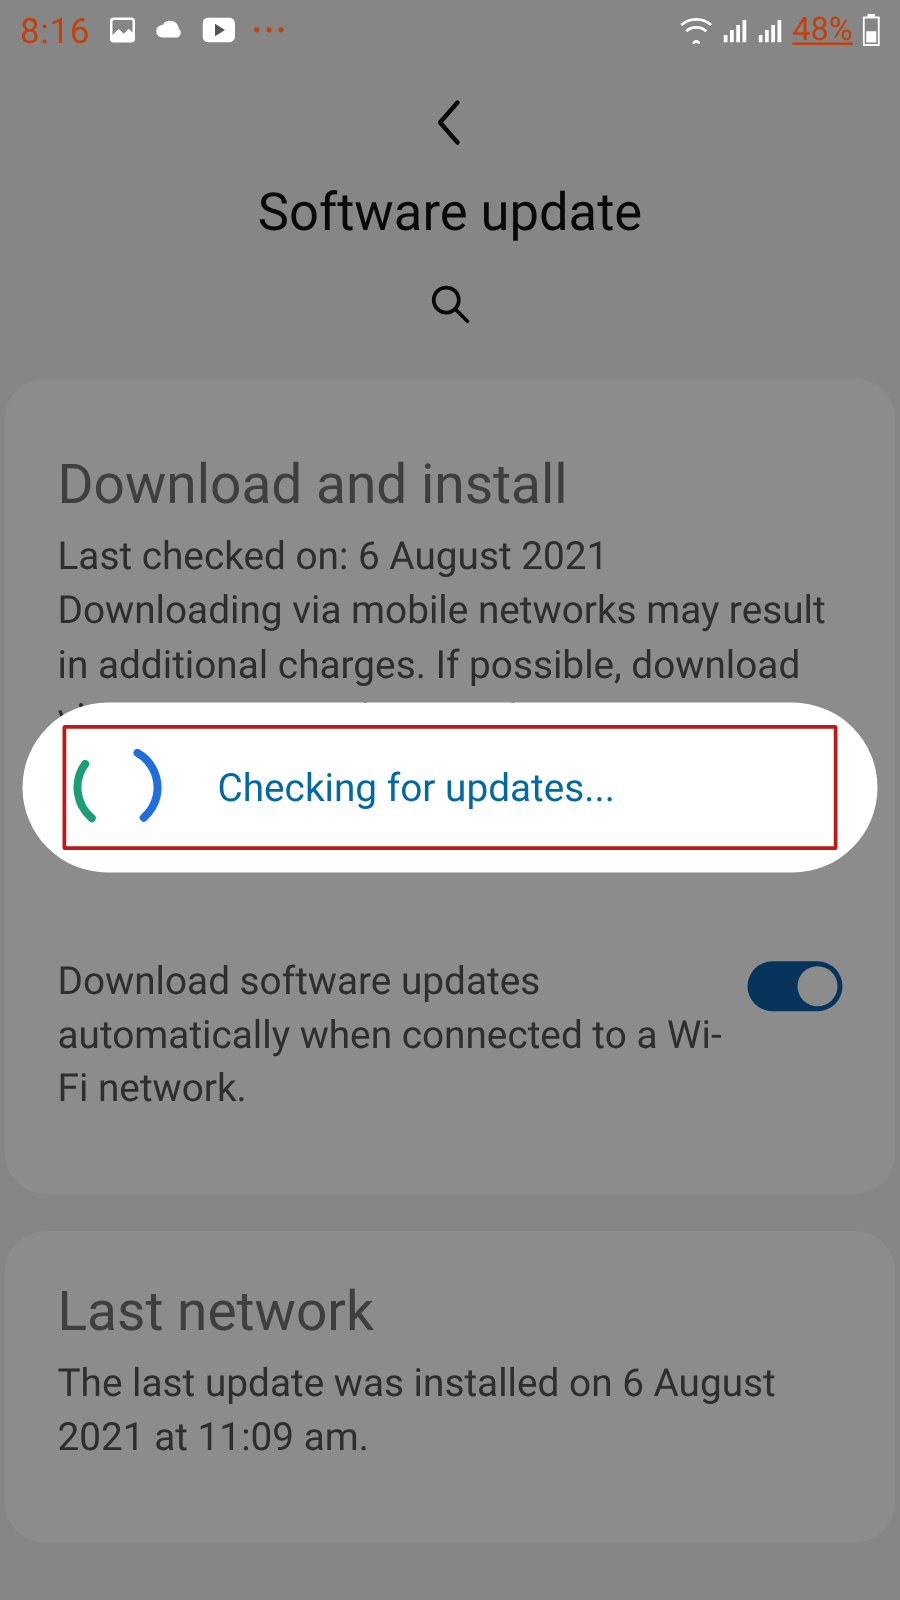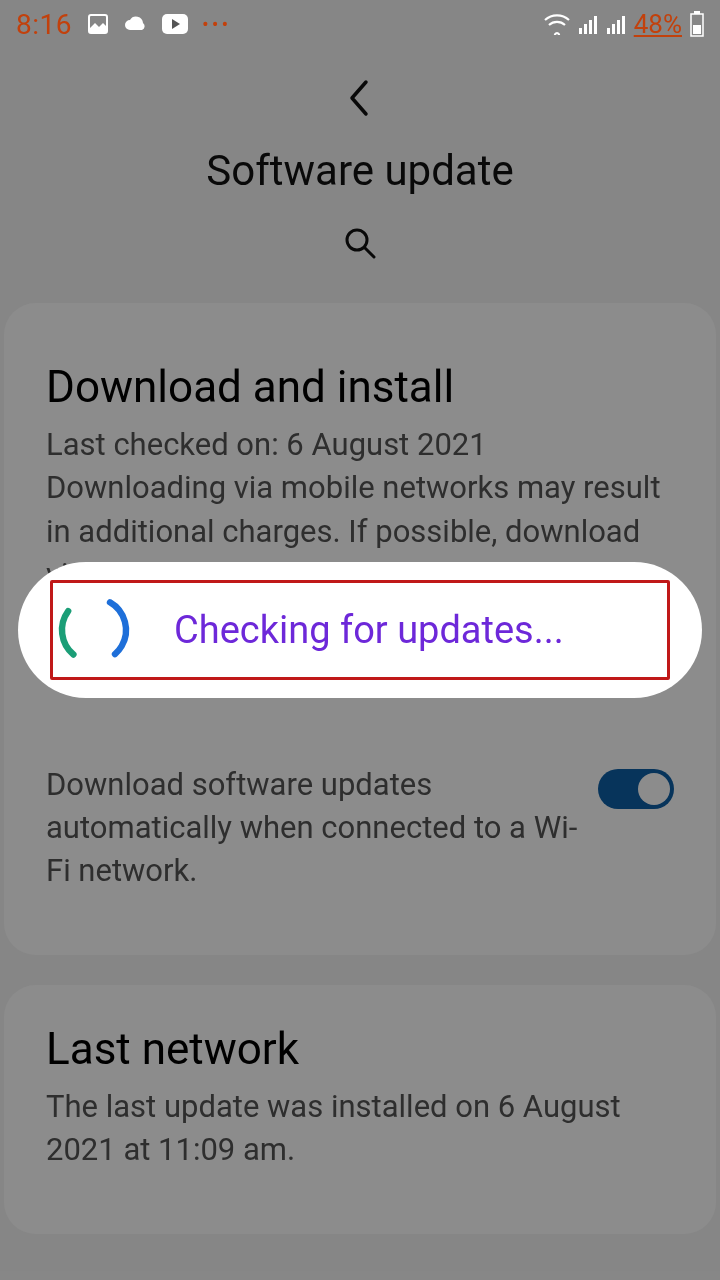--- a/index.html
+++ b/index.html
@@ -31,21 +31,21 @@
   .back-btn { display: inline-flex; align-items: center; justify-content: center; width: 40px; height: 40px; }
   .header-title { font-size: 42px; font-weight: 400; color: #121212; flex: 1; }
   .search-btn { display: inline-flex; align-items: center; justify-content: center; width: 40px; height: 40px; }
 
   .card {
     background: #fff;
     border-radius: 32px;
     margin: 0 4px 30px 4px;
     padding: 38px 42px 42px 42px;
   }
-  .item-title { font-size: 44px; font-weight: 400; color: #000000; margin-bottom: 10px; }
+  .item-title { font-size: 44px; font-weight: 400; color: #737373; margin-bottom: 10px; }
   .item-desc { font-size: 31px; color: #555; line-height: 1.4; }
   .item {
     padding: 20px 0;
   }
   .item + .item { border-top: 1px solid #eee; margin-top: 16px; padding-top: 36px; }
   .item-row { display: flex; align-items: flex-start; justify-content: space-between; gap: 20px; }
   .item-row .item-text { flex: 1; } 
 
   .switch {
     width: 76px; height: 40px; border-radius: 20px;
@@ -76,21 +76,21 @@
     position: absolute;
     left: 32px; right: 32px; top: 18px; bottom: 18px;
     border: 3px solid #c01818;
     border-radius: 2px;
     pointer-events: none;
   }
   .spinner {
     width: 80px; height: 80px; position: relative; flex-shrink: 0; margin-left: 6px;
   }
   .spinner svg { width: 100%; height: 100%; }
-  .dialog-text { font-size: 38px; color: #6d28d9; }
+  .dialog-text { font-size: 31px; color: #0369a1; }
 
   
   .status-bar svg { fill: #fff; }
 </style>
 </head>
 <body>
 
 <div class="dialog-overlay"></div>
 
 <div class="status-bar" style="position:relative; z-index:15;">

